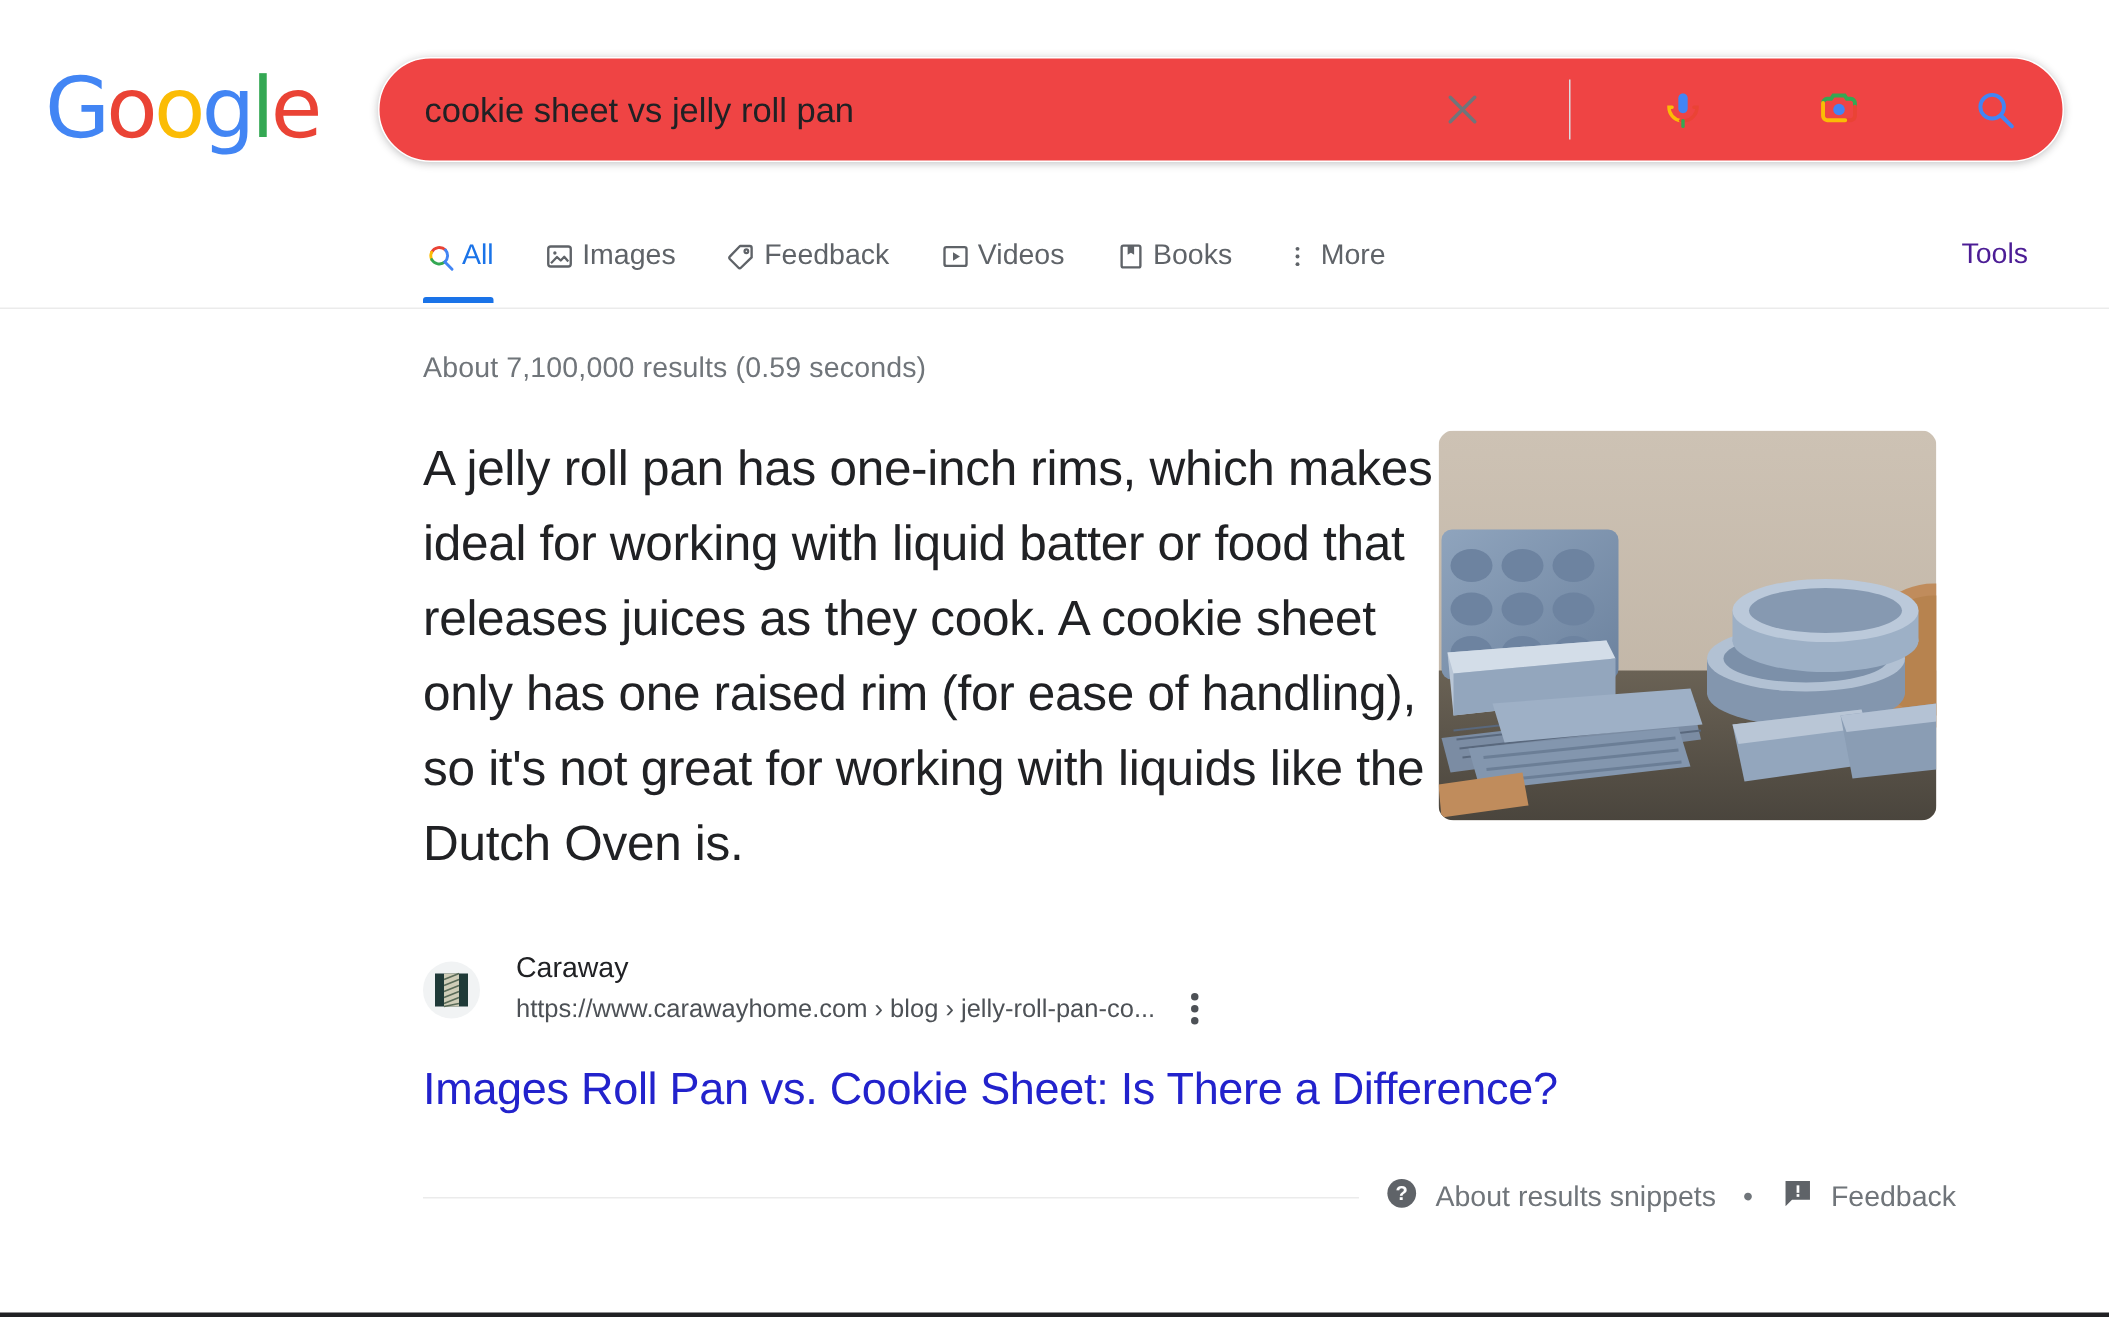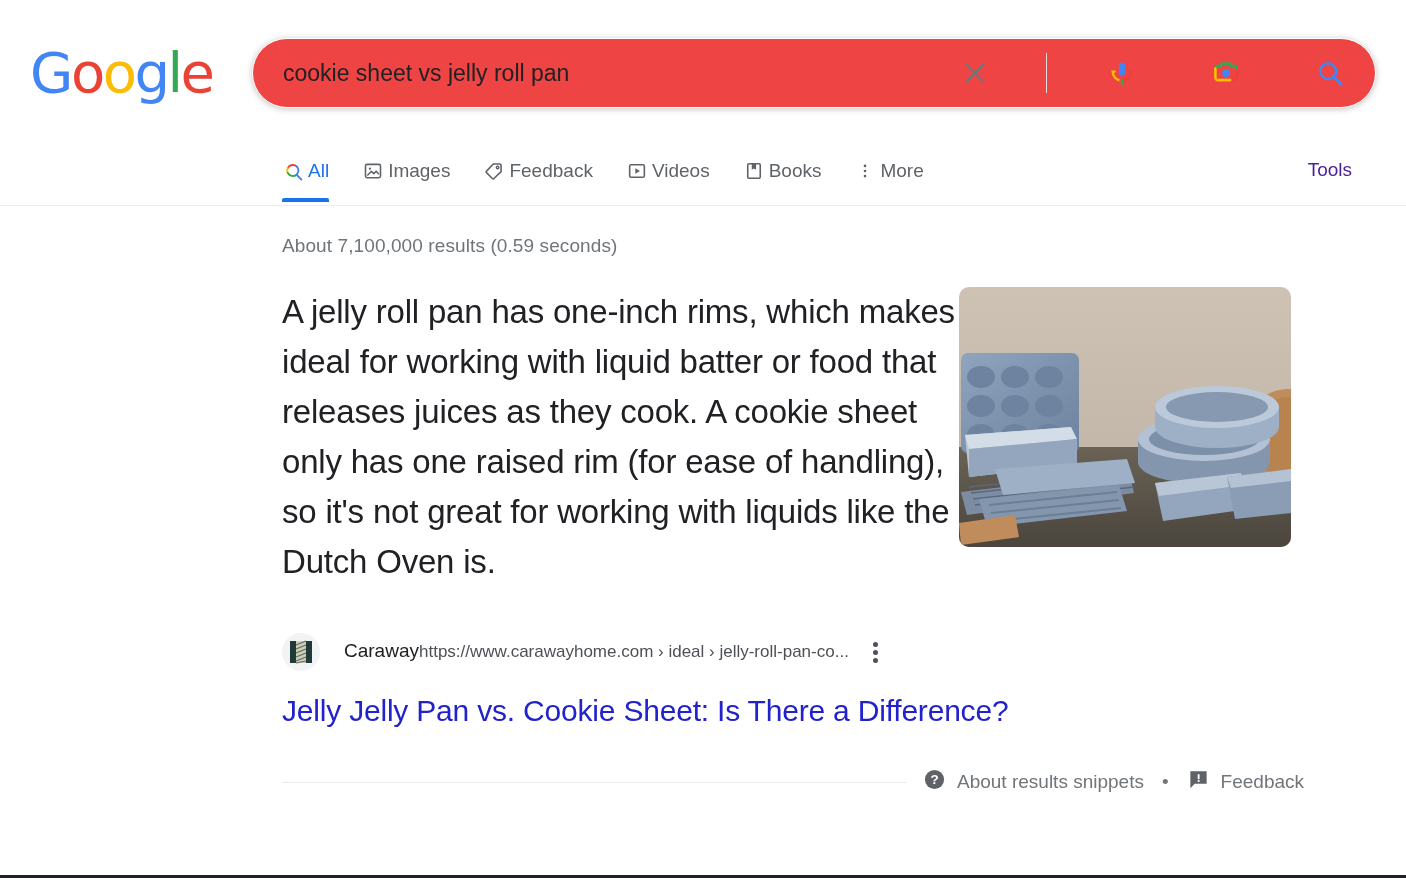--- a/index.html
+++ b/index.html
@@ -186,21 +186,21 @@
     height: 38px;
     border-radius: 50%;
     background: #f1f3f4;
     display: flex;
     align-items: center;
     justify-content: center;
     flex: none;
     margin-right: 24px;
     overflow: hidden;
   }
-  .source-meta { display: flex; flex-direction: row; }
+  .source-meta { display: flex; flex-direction: column; }
   .source-name {
     font-size: 19px;
     color: #202124;
     line-height: 25px;
     cursor: pointer;
   }
   .source-url-row {
     display: flex;
     align-items: center;
     gap: 18px;
@@ -488,31 +488,31 @@
               <path d="M8 18 L18 14"></path>
                 <path d="M8 22 L18 18"></path>
                 <path d="M8 24 L18 22"></path>
             </g>
           </g>
         </svg>
       </div>
       <div class="source-meta">
         <div class="source-name">Caraway</div>
         <div class="source-url-row">
-          <div class="source-url">https://www.carawayhome.com › ideal › jelly-roll-pan-co...</div>
+          <div class="source-url">https://www.carawayhome.com › blog › jelly-roll-pan-co...</div>
           <div class="kebab">
             <i></i>
             <i></i>
             <i></i>
           </div>
         </div>
       </div>
     </div>
 
-    <a class="result-title" href="#">Jelly Jelly Pan vs. Cookie Sheet: Is There a Difference?</a>
+    <a class="result-title" href="#">Images Roll Pan vs. Cookie Sheet: Is There a Difference?</a>
 
     <div class="snippet-footer">
       <div class="footer-rule"></div>
       <div class="footer-links">
 
         <div class="footer-link">
           <span>
             <svg width="23" height="23" viewBox="0 0 24 24">
               <circle cx="12" cy="12" r="10" fill="#5f6368"></circle>
               <text x="12" y="17" font-size="14" font-family="Liberation Sans, sans-serif" fill="#ffffff" text-anchor="middle" font-weight="bold">?</text>

